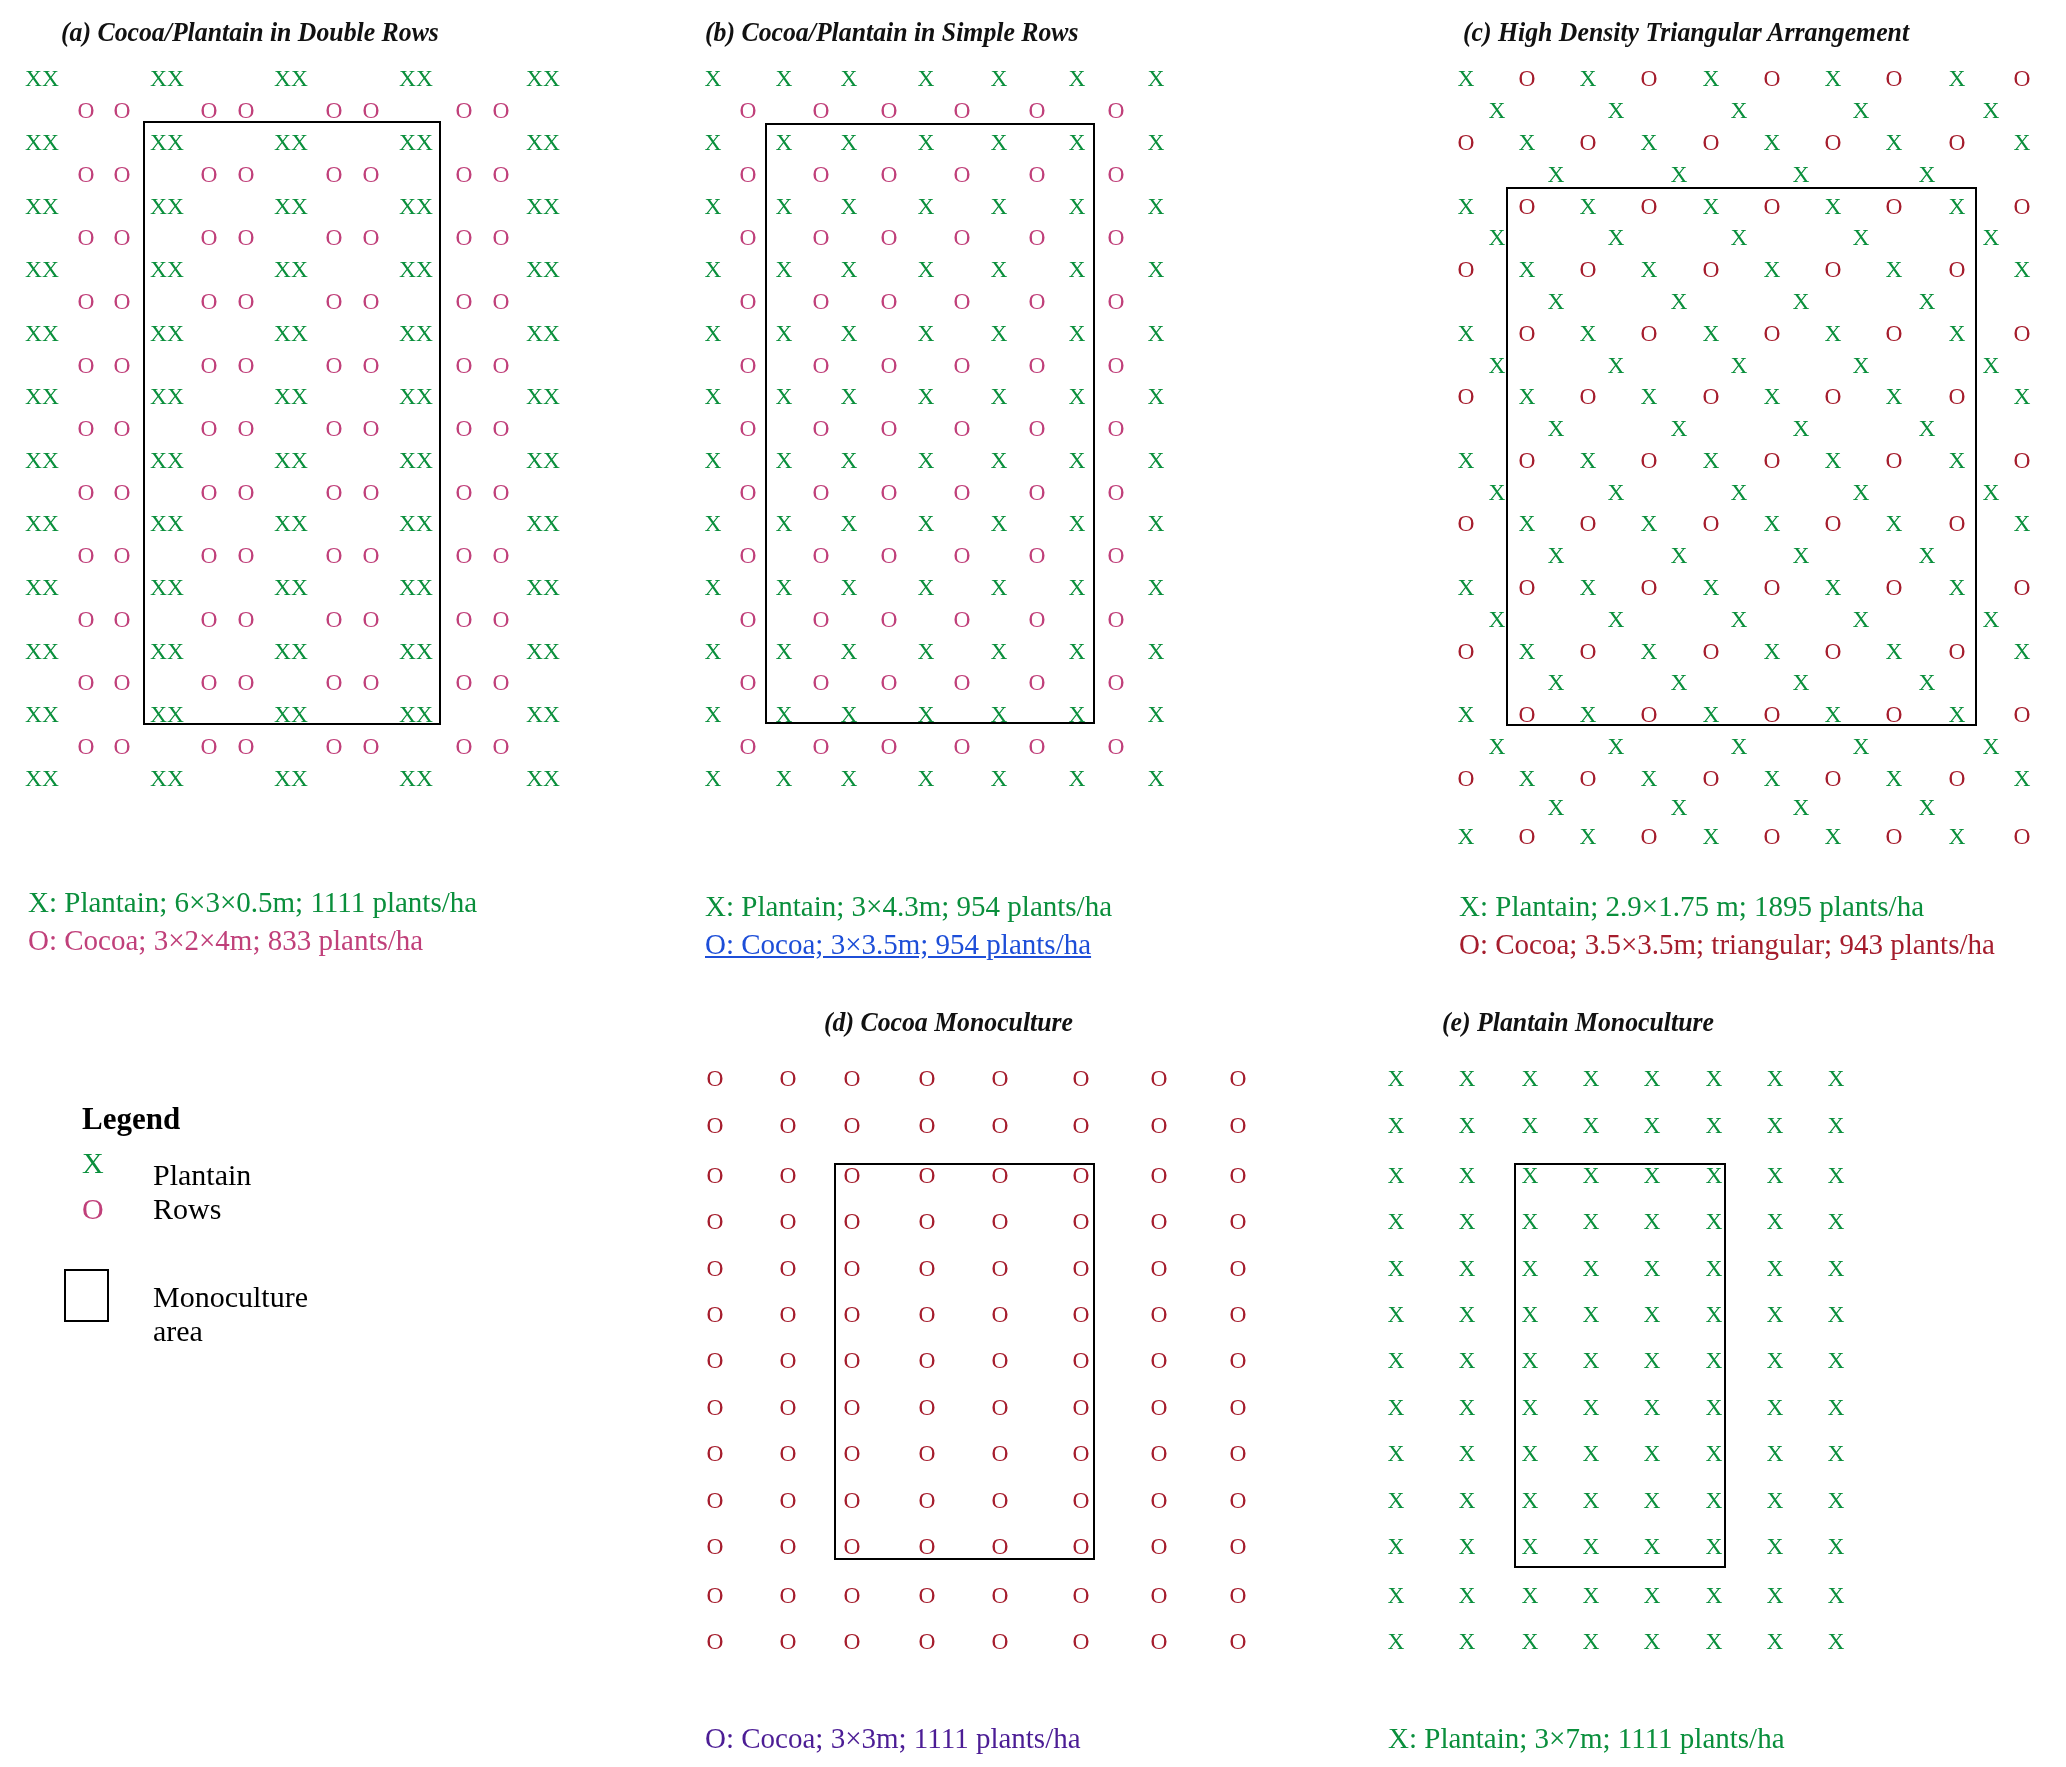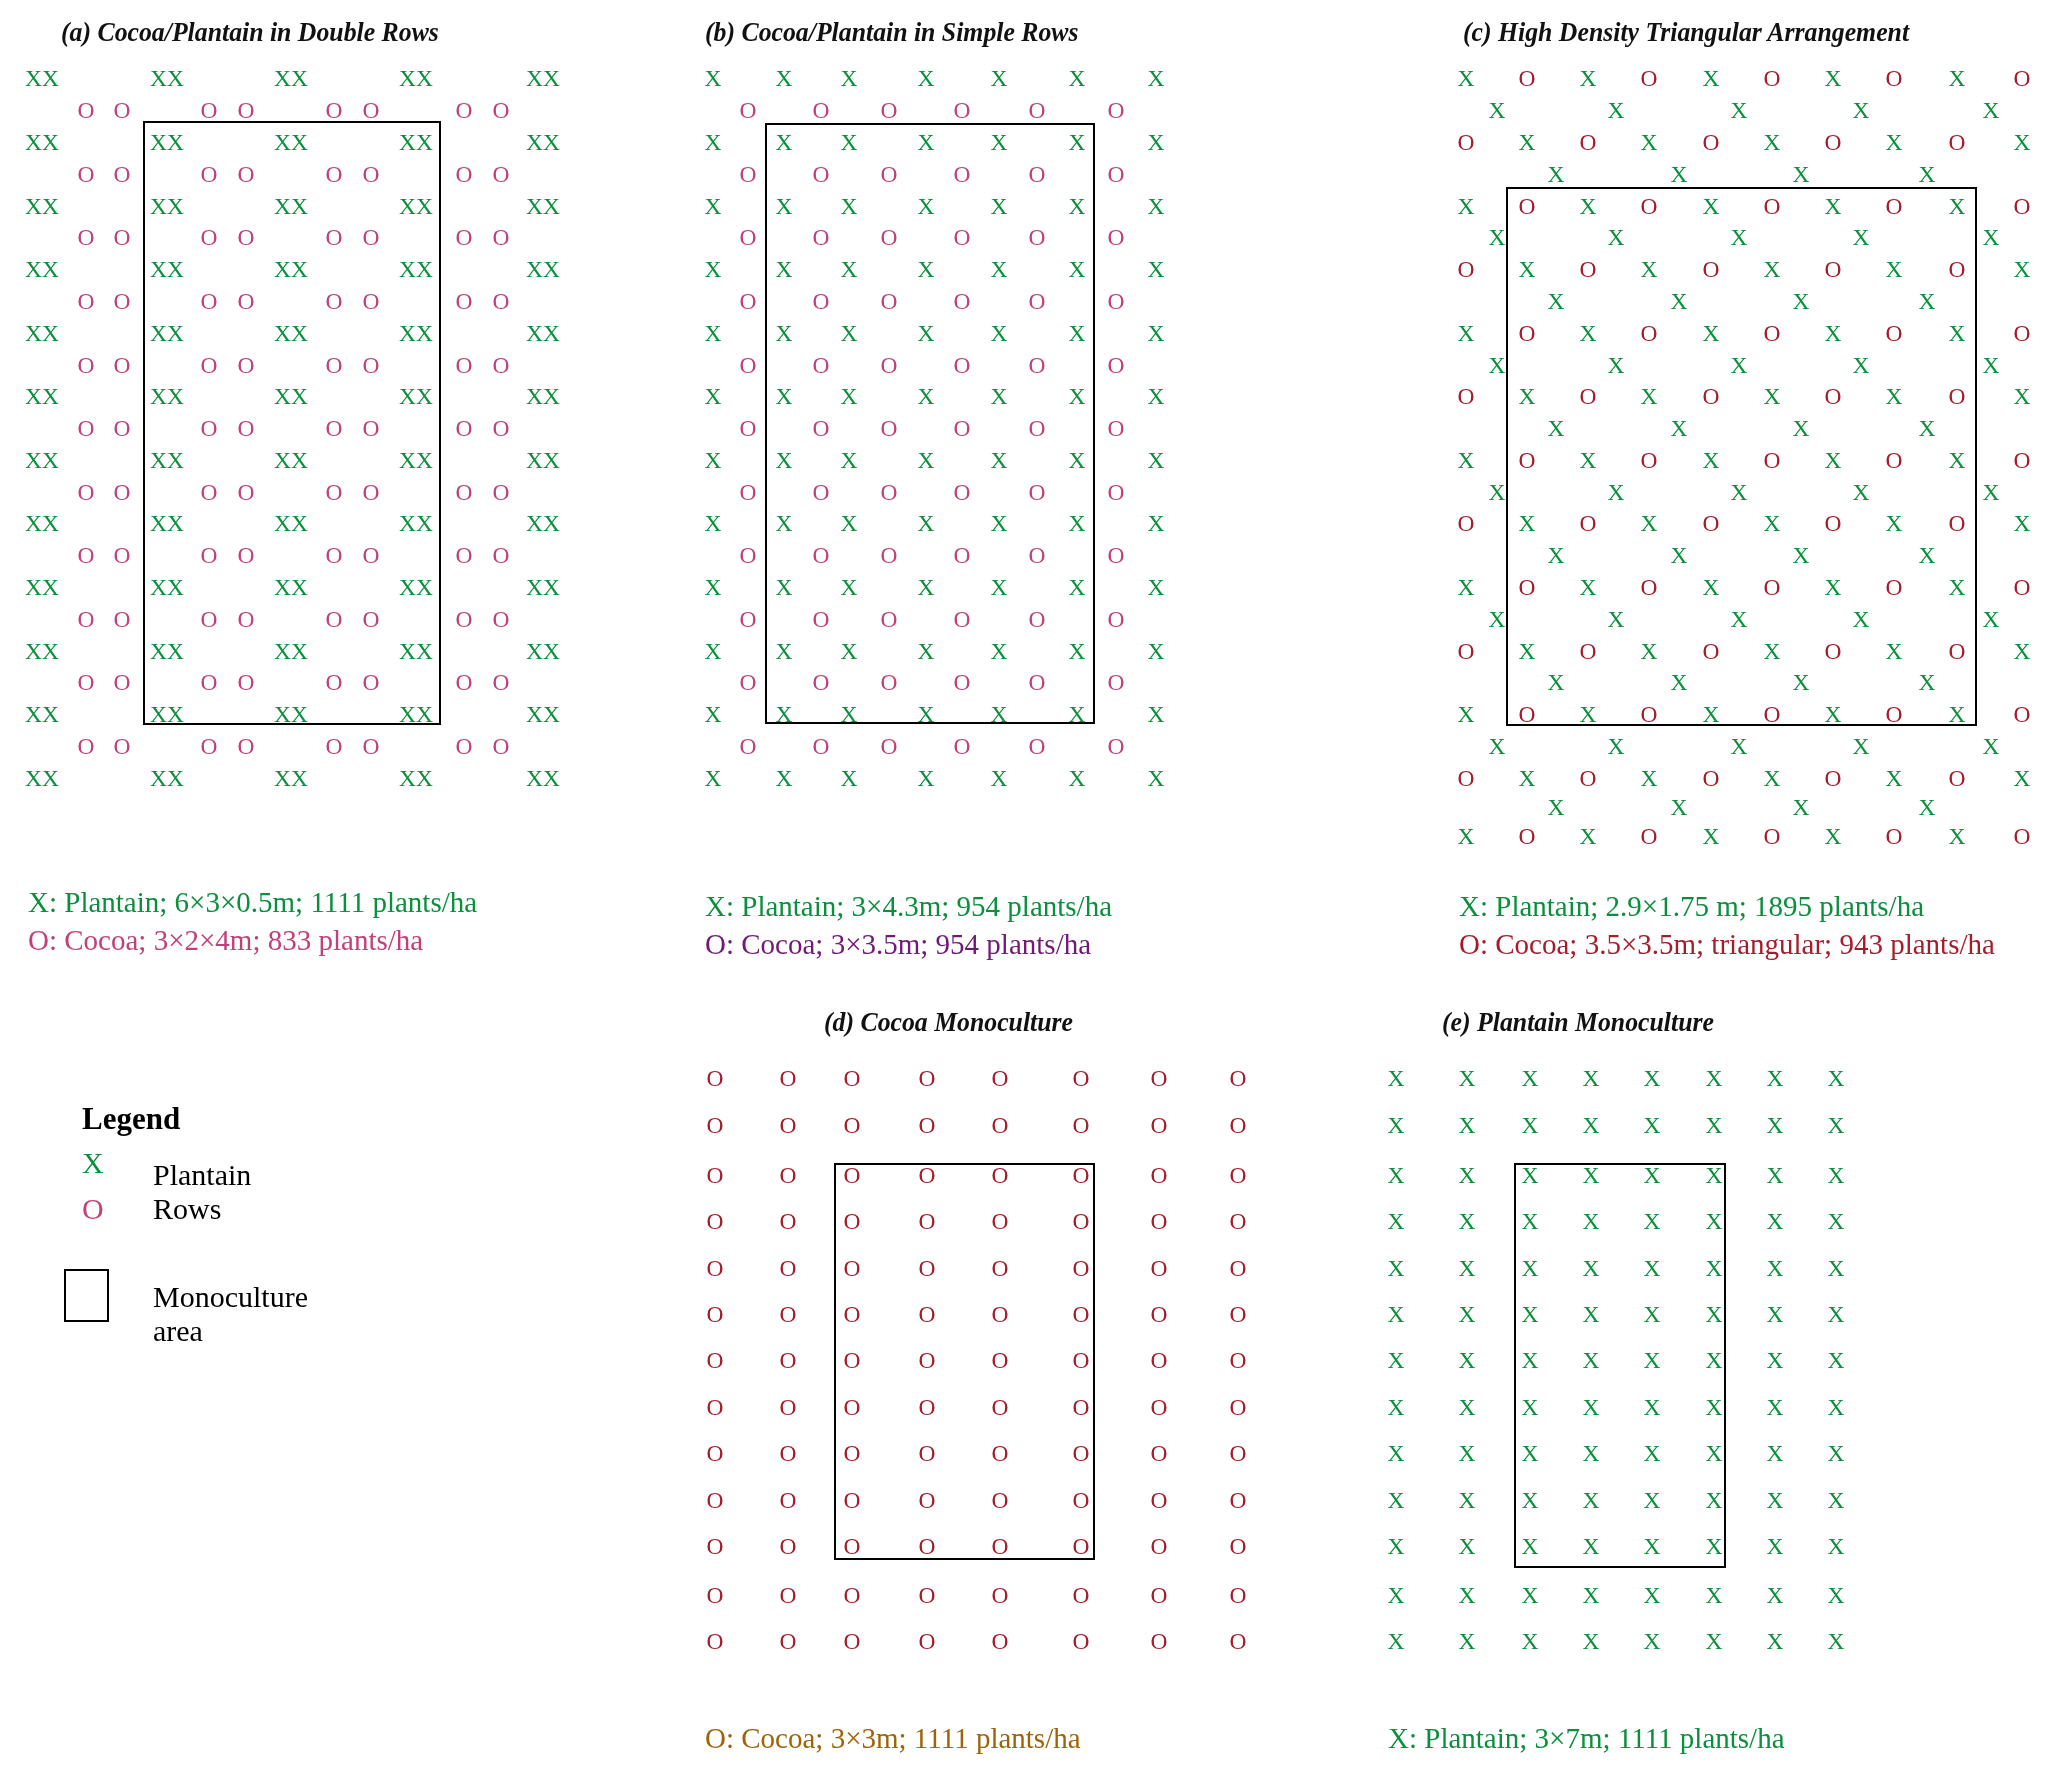--- a/index.html
+++ b/index.html
@@ -726,26 +726,26 @@
     <span class="glyph" style="left: 1714px; top: 1642px; color: rgb(10, 143, 60);">X</span>
     <span class="glyph" style="left: 1775px; top: 1642px; color: rgb(10, 143, 60);">X</span>
     <span class="glyph" style="left: 1836px; top: 1642px; color: rgb(10, 143, 60);">X</span>
     <div class="box" style="left: 1514px; top: 1163px; width: 212px; height: 405px;"></div>
   </div>
 
 <div class="cap" style="left:28px;top:884px;color:#0a8f3c;">X: Plantain; 6×3×0.5m; 1111 plants/ha</div>
 <div class="cap" style="left:28px;top:922px;color:#c0407a;">O: Cocoa; 3×2×4m; 833 plants/ha</div>
 
 <div class="cap" style="left:705px;top:888px;color:#0a8f3c;">X: Plantain; 3×4.3m; 954 plants/ha</div>
-<div class="cap" style="left:705px;top:926px;color:#701a75;">O: Cocoa; 3×3.5m; 954 plants/ha</div>
+<div class="cap" style="left:705px;top:926px;color:#1d4ed8;text-decoration:underline;">O: Cocoa; 3×3.5m; 954 plants/ha</div>
 
 <div class="cap" style="left:1459px;top:888px;color:#0a8f3c;">X: Plantain; 2.9×1.75 m; 1895 plants/ha</div>
 <div class="cap" style="left:1459px;top:926px;color:#a51d2d;">O: Cocoa; 3.5×3.5m; triangular; 943 plants/ha</div>
 
-<div class="cap" style="left:705px;top:1720px;color:#a16207;">O: Cocoa; 3×3m; 1111 plants/ha</div>
+<div class="cap" style="left:705px;top:1720px;color:#4c1d95;">O: Cocoa; 3×3m; 1111 plants/ha</div>
 <div class="cap" style="left:1388px;top:1720px;color:#0a8f3c;">X: Plantain; 3×7m; 1111 plants/ha</div>
 
 <div class="abs" style="left:62px;top:1101px;width:392px;height:235px;">
   <div class="abs legend-title" style="left:20px;top:0;">Legend</div>
   <div class="abs" style="left:20px;top:45px;">
     <span class="abs" style="left:0;top:0;font-size:30px;color:#0a8f3c;">X</span>
     <span class="abs legend-label" style="left:71px;top:12px;">Plantain</span>
   </div>
   <div class="abs" style="left:20px;top:91px;">
     <span class="abs" style="left:0;top:0;font-size:30px;color:#c0407a;">O</span>

